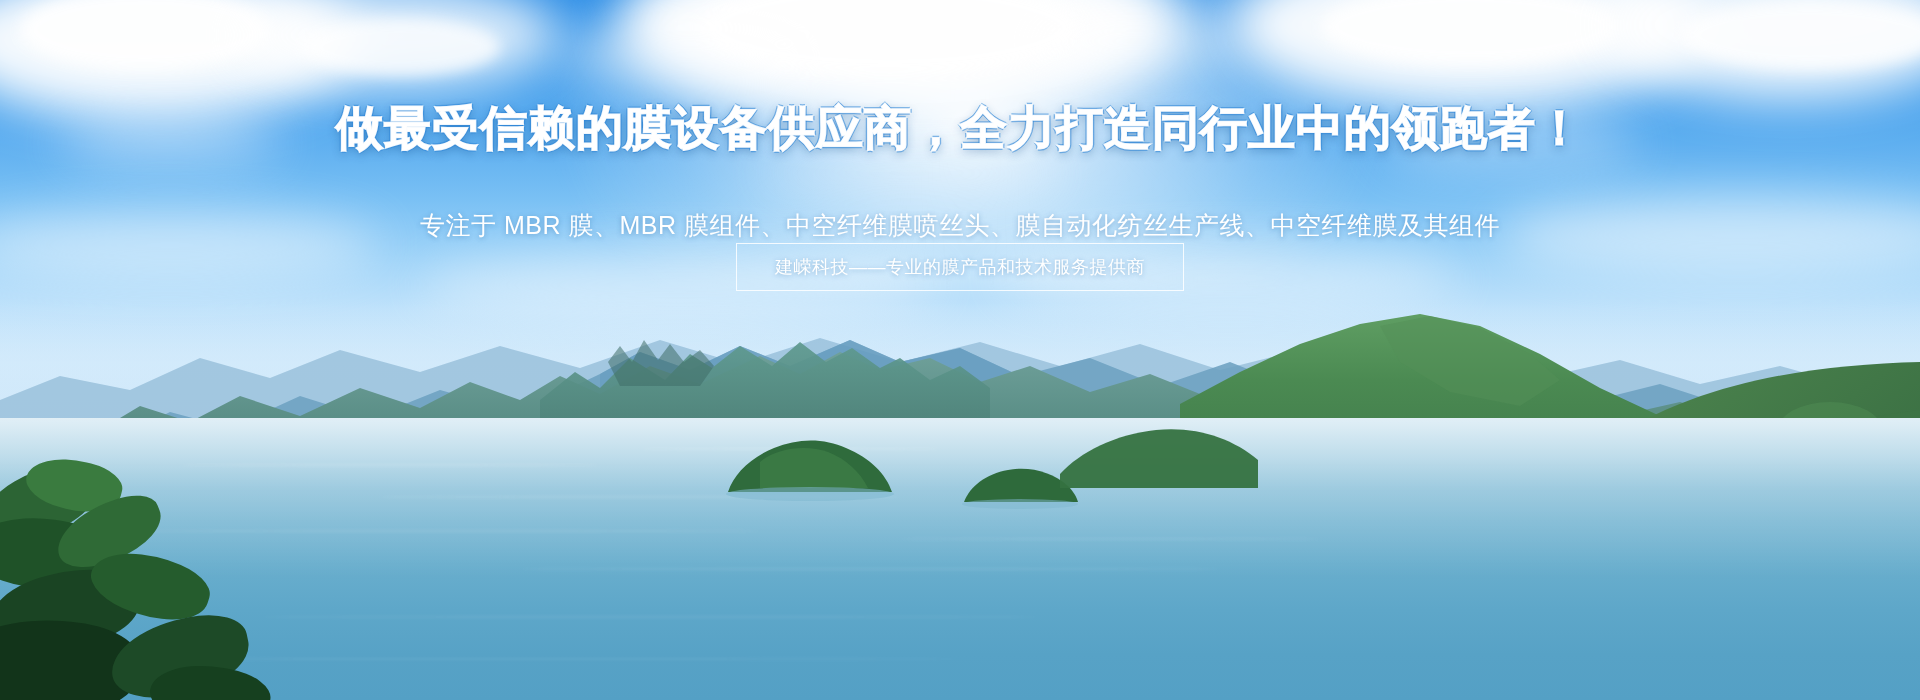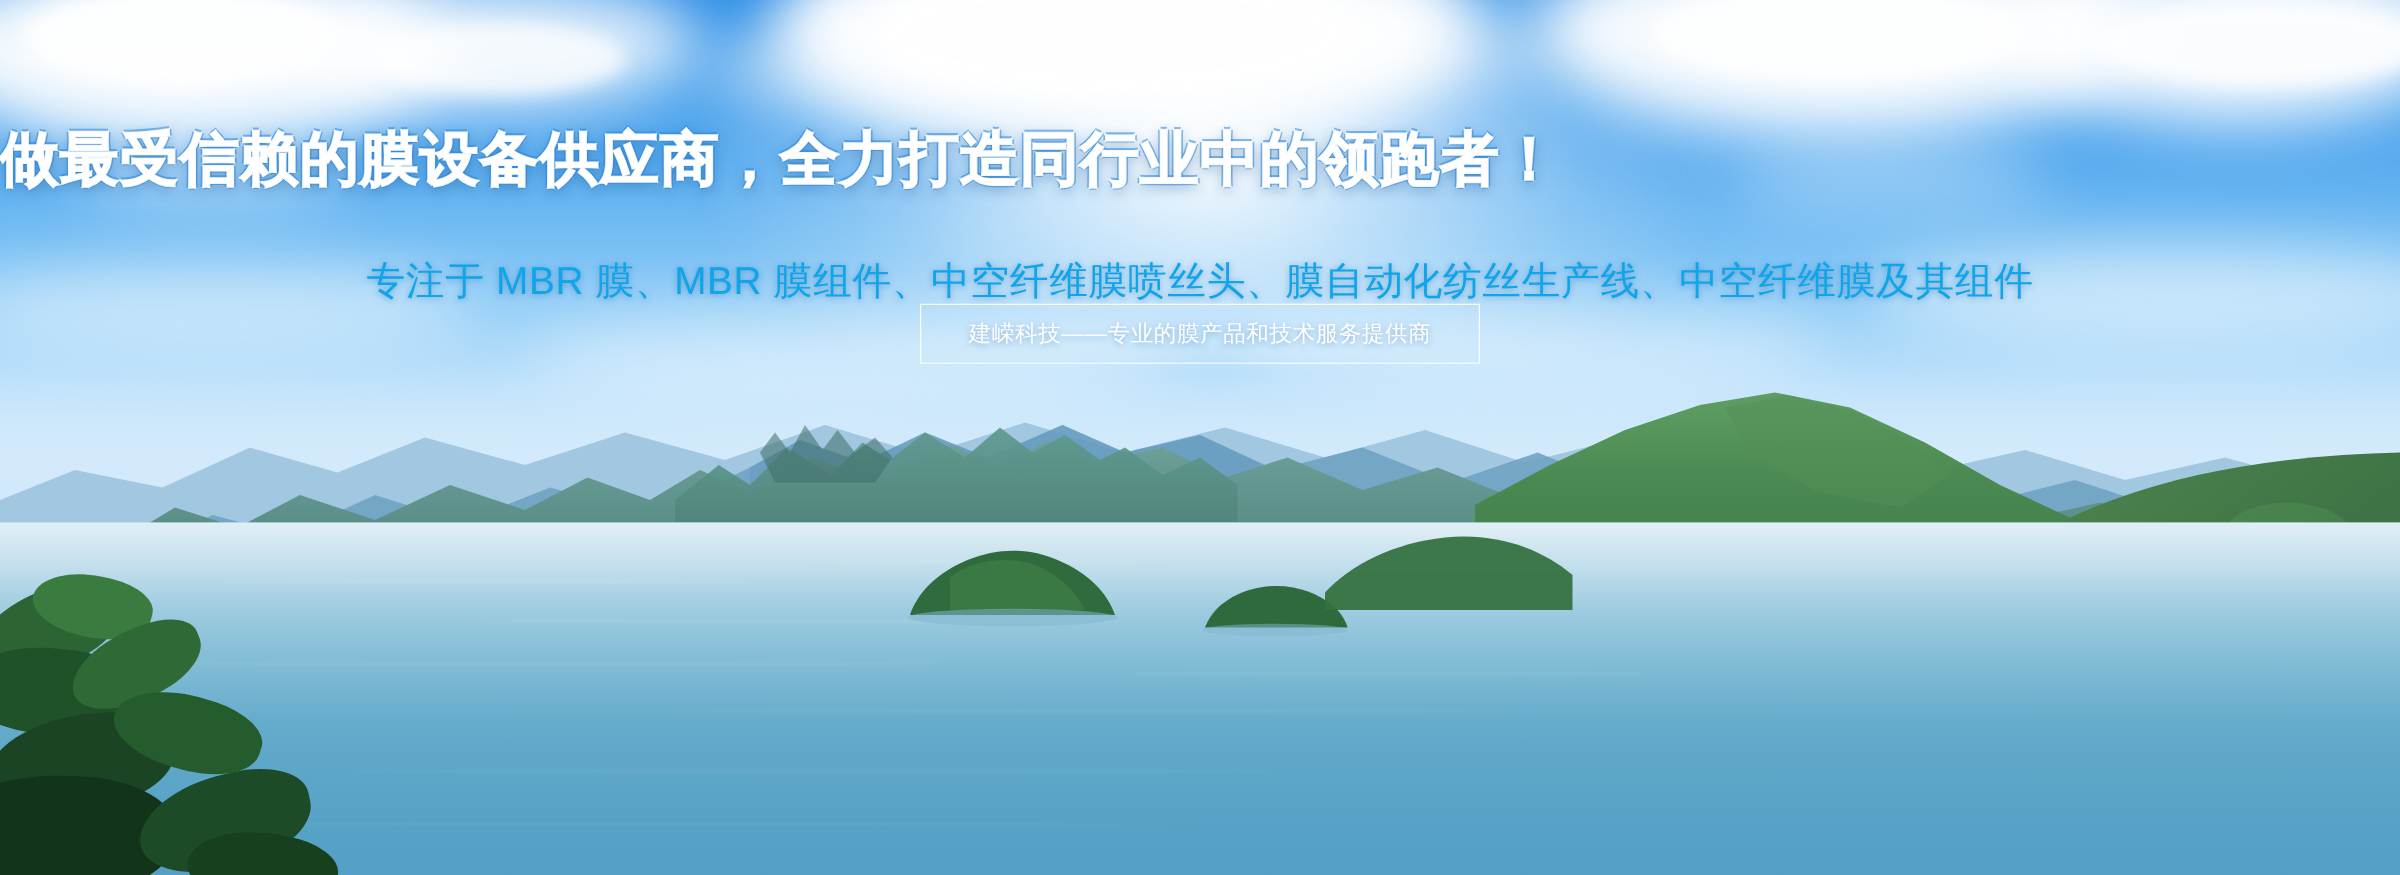--- a/index.html
+++ b/index.html
@@ -82,41 +82,42 @@
   
   .island{position:absolute;}
 
   
   .textwrap{
     position:absolute;left:0;top:0;width:1920px;height:700px;
     z-index:40;
   }
   .headline{
     position:absolute;top:100px;left:0;width:1920px;
+    text-align:center;
     font-size:47px;
     font-weight:bold;
     color:#ffffff;
     letter-spacing:1px;
     line-height:56px;
     font-family:"DejaVu Sans","Liberation Sans",sans-serif;
     text-shadow:
       0 0 1px #2f86d8,
       2px 0 0 rgba(47,134,216,.55),
       -2px 0 0 rgba(47,134,216,.55),
       0 2px 0 rgba(47,134,216,.55),
       0 -2px 0 rgba(47,134,216,.55),
       0 3px 10px rgba(20,80,140,.45);
     -webkit-text-stroke:1.5px rgba(255,255,255,.9);
     white-space:nowrap;
   }
   .subtitle{
     position:absolute;top:208px;left:0;width:1920px;
     text-align:center;
-    font-size:31px;
-    color:#0ea5e9;
+    font-size:25px;
+    color:#ffffff;
     letter-spacing:.5px;
     line-height:34px;
     text-shadow:0 1px 5px rgba(40,100,160,.45);
     white-space:nowrap;
   }
   .tagline-box{
     position:absolute;top:243px;left:50%;
     transform:translateX(-50%);
     border:1px solid rgba(255,255,255,.85);
     padding:11px 38px;

